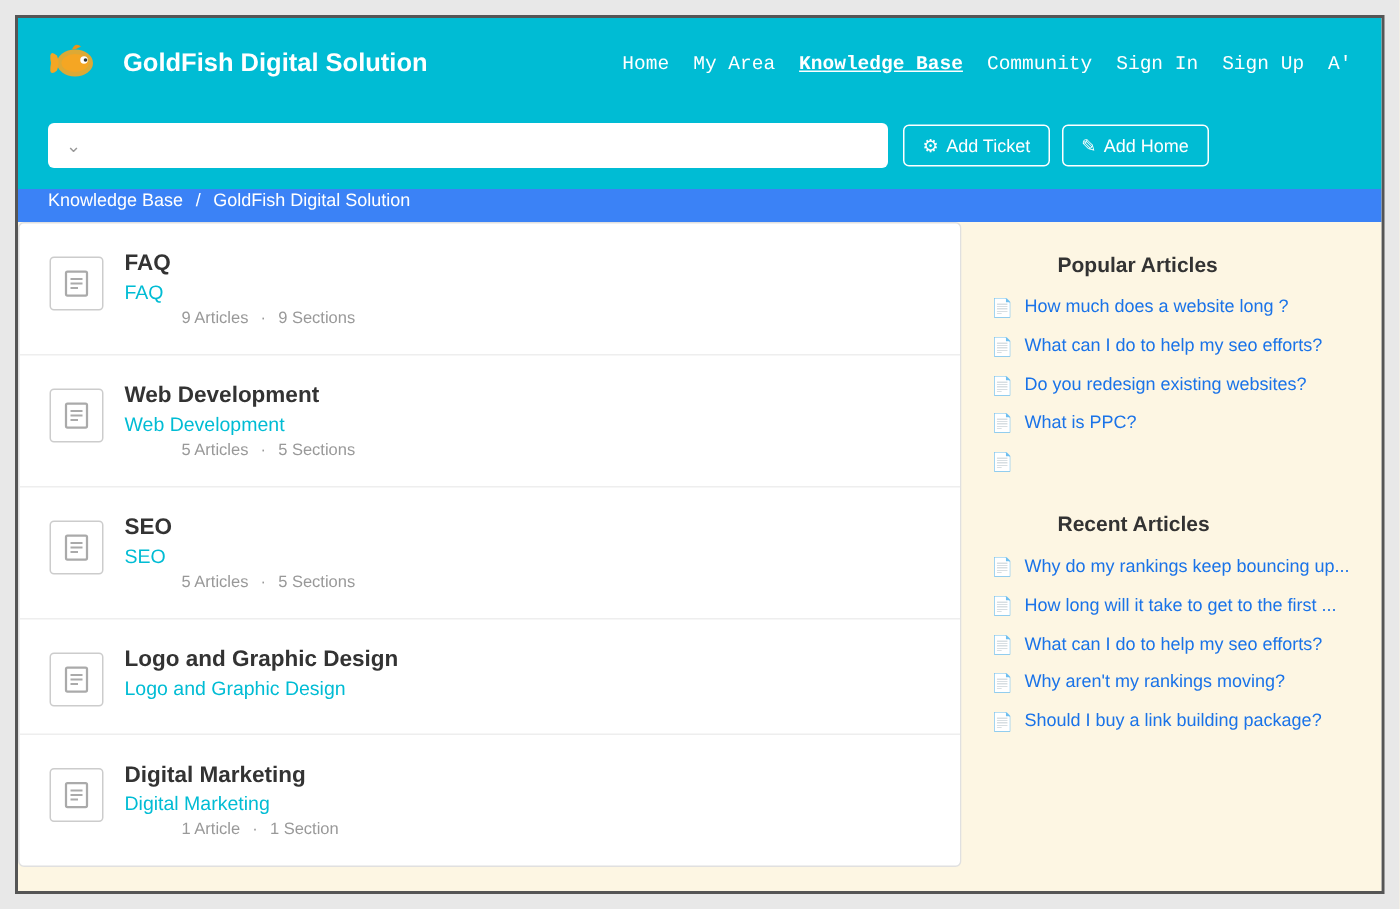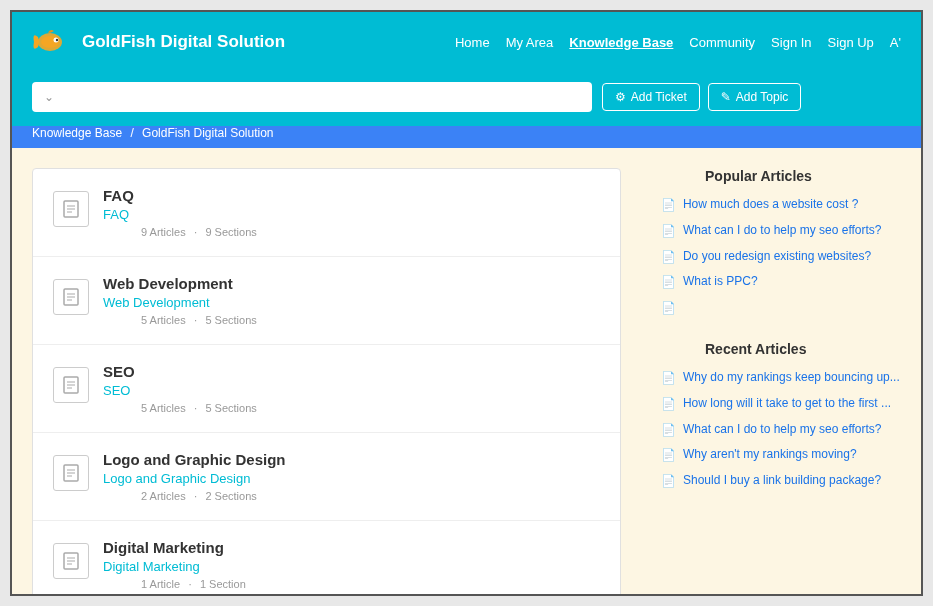--- a/index.html
+++ b/index.html
@@ -38,20 +38,21 @@
     .logo-text {
       color: #fff;
       font-size: 17px;
       font-weight: bold;
       white-space: nowrap;
     }
     .nav-links {
       display: flex;
       align-items: center;
       gap: 16px;
+      font-family: Liberation Mono, monospace;
     }
     .nav-link {
       color: #fff;
       font-size: 13px;
       text-decoration: none;
       white-space: nowrap;
       cursor: pointer;
     }
     .nav-link.active {
       text-decoration: underline;
@@ -124,21 +125,20 @@
       background: #fdf6e3;
       flex: 1;
       display: flex;
       gap: 0;
       overflow: hidden;
     }
 
     
     .topics-column {
       flex: 1;
-      padding: 20px;
       overflow-y: auto;
     }
 
     .topics-card {
       background: #fff;
       border: 1px solid #e0e0e0;
       border-radius: 4px;
       overflow: hidden;
     }
 
@@ -256,21 +256,21 @@
     <div class="search-input-wrapper">
       <span class="search-chevron">⌄</span>
     </div>
     <div class="btn-group">
       <button class="btn-outline">
         <span>⚙</span>
         <span>Add Ticket</span>
       </button>
       <button class="btn-outline">
         <span>✎</span>
-        <span>Add Topic</span>
+        <span>Add Home</span>
       </button>
     </div>
   </div>
 
   <div class="breadcrumb-bar">
     <div class="breadcrumb">
       <a>Knowledge Base</a>
       <span class="sep">/</span>
       <span>GoldFish Digital Solution</span>
     </div>
@@ -346,25 +346,20 @@
             <svg viewBox="0 0 20 20">
               <rect x="3" y="2" width="14" height="16" rx="1" fill="none" stroke="#aaa" stroke-width="1.5"></rect>
               <line x1="6" y1="7" x2="14" y2="7" stroke="#aaa" stroke-width="1.2"></line>
               <line x1="6" y1="10" x2="14" y2="10" stroke="#aaa" stroke-width="1.2"></line>
               <line x1="6" y1="13" x2="11" y2="13" stroke="#aaa" stroke-width="1.2"></line>
             </svg>
           </div>
           <div class="topic-info">
             <div class="topic-name">Logo and Graphic Design</div>
             <div class="topic-link">Logo and Graphic Design</div>
-            <div class="topic-meta">
-              <span>2 Articles</span>
-              <span class="dot">·</span>
-              <span>2 Sections</span>
-            </div>
           </div>
         </div>
 
         <div class="topic-item">
           <div class="topic-icon">
             <svg viewBox="0 0 20 20">
               <rect x="3" y="2" width="14" height="16" rx="1" fill="none" stroke="#aaa" stroke-width="1.5"></rect>
               <line x1="6" y1="7" x2="14" y2="7" stroke="#aaa" stroke-width="1.2"></line>
               <line x1="6" y1="10" x2="14" y2="10" stroke="#aaa" stroke-width="1.2"></line>
               <line x1="6" y1="13" x2="11" y2="13" stroke="#aaa" stroke-width="1.2"></line>
@@ -383,21 +378,21 @@
 
       </div>
     </div>
 
     <div class="sidebar-column">
 
       <div class="sidebar-section-title">Popular Articles</div>
       <ul class="article-list">
         <li>
           <span class="art-icon">📄</span>
-          <span>How much does a website cost ?</span>
+          <span>How much does a website long ?</span>
         </li>
         <li>
           <span class="art-icon">📄</span>
           <span>What can I do to help my seo efforts?</span>
         </li>
         <li>
           <span class="art-icon">📄</span>
           <span>Do you redesign existing websites?</span>
         </li>
         <li>

